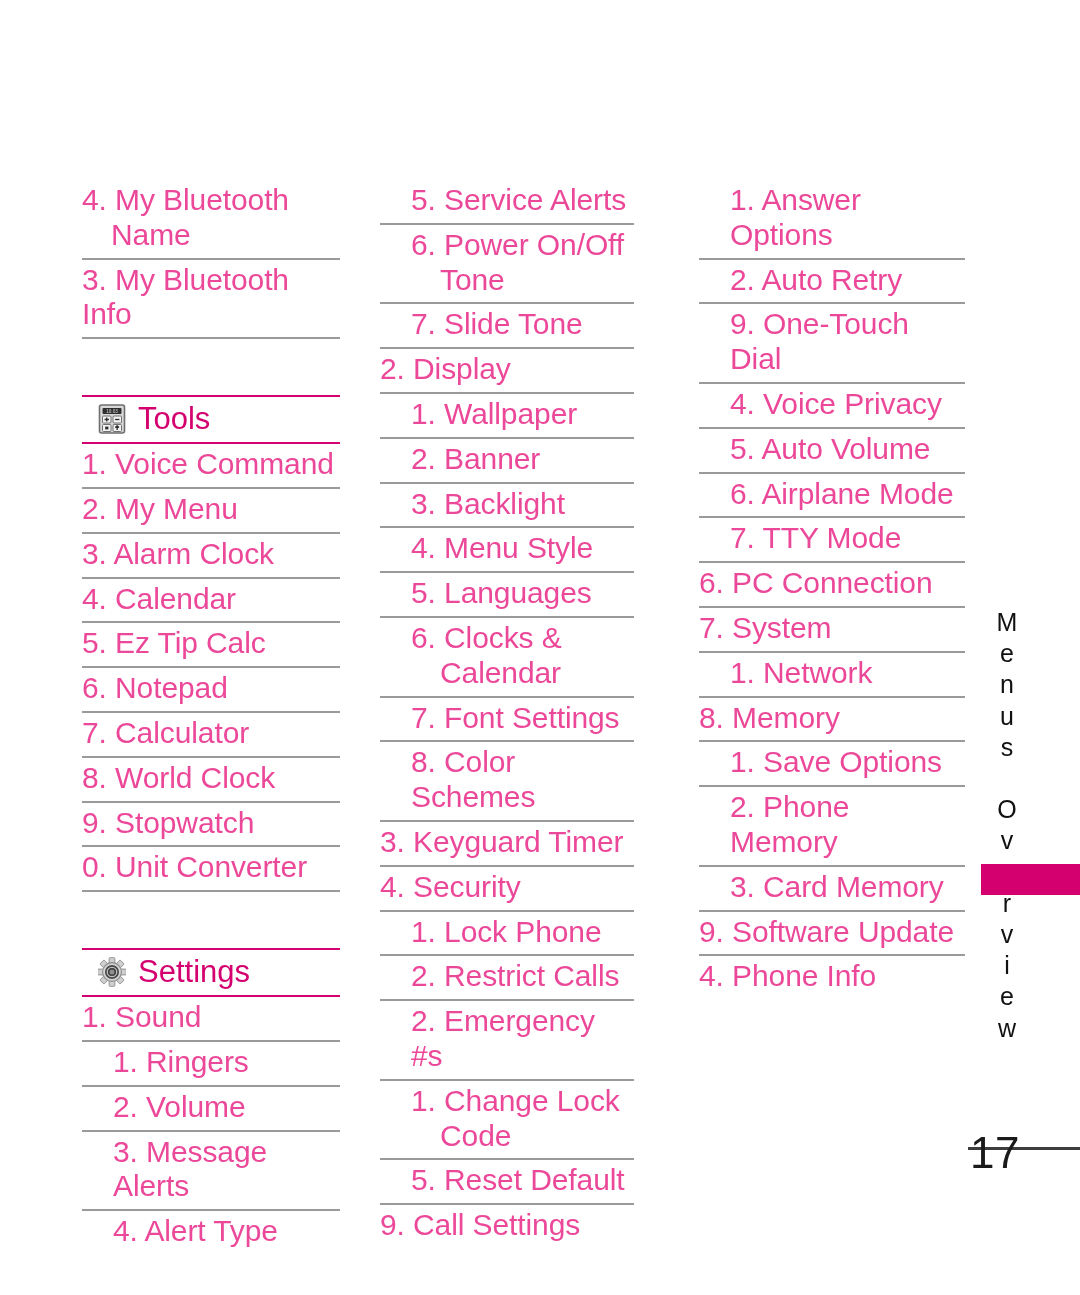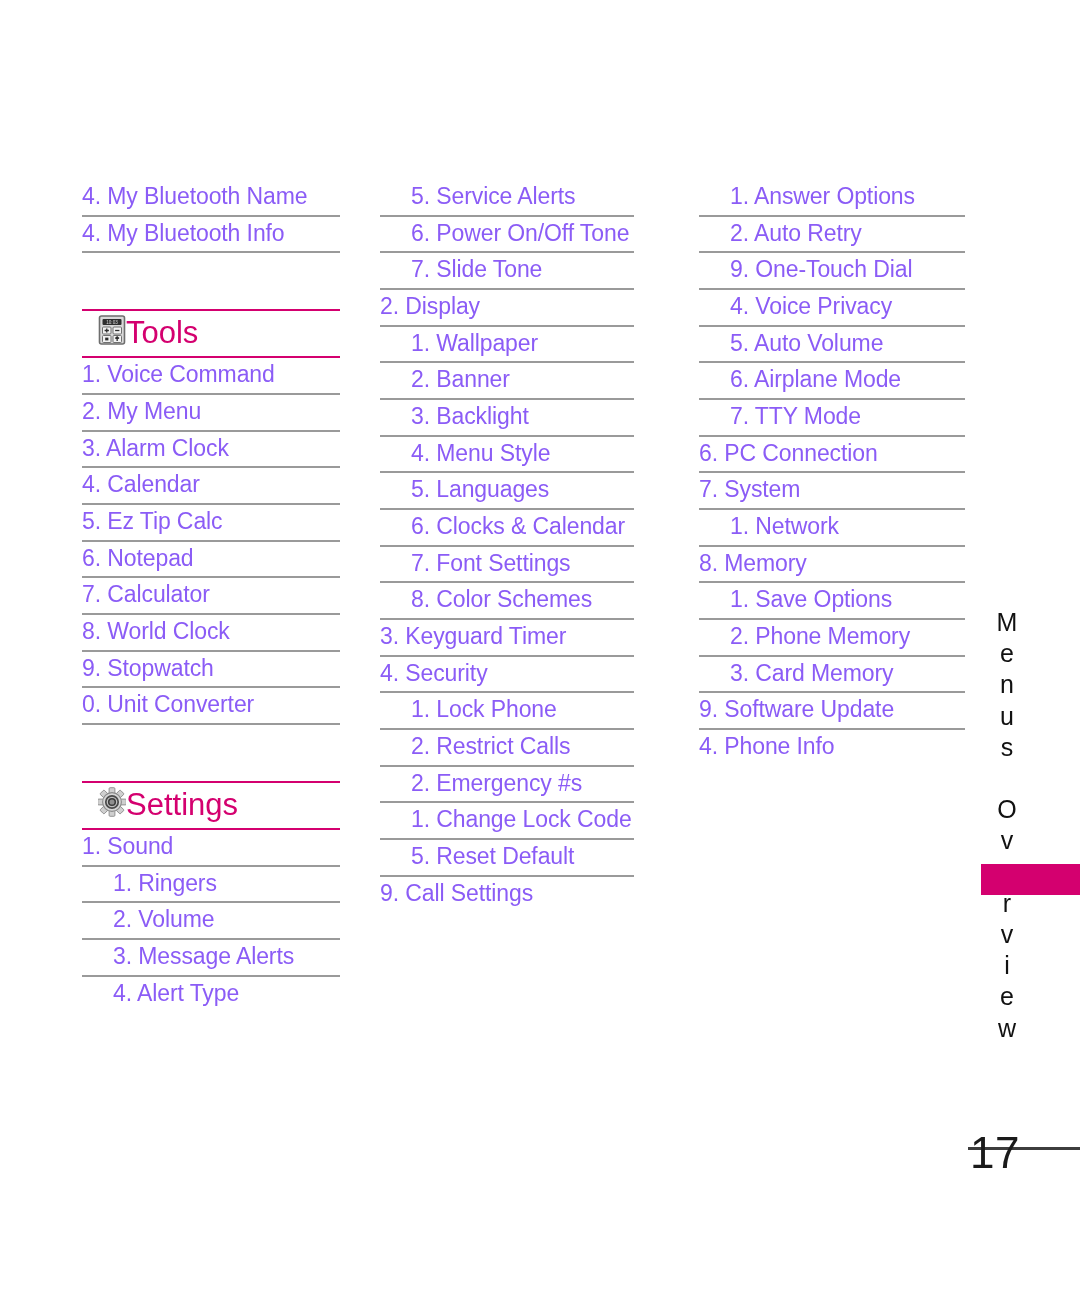--- a/index.html
+++ b/index.html
@@ -19,22 +19,22 @@
   }
   .col { position:absolute; top:0; }
   .col-0 { left:82px;  width:258px; }
   .col-1 { left:380px; width:254px; }
   .col-2 { left:699px; width:266px; }
 
   
   .entry {
     position:relative;
     padding:3px 0 5px 0;
-    color:#8b5cf6;
-    font-size:23px;
+    color:#ec4899;
+    font-size:30px;
     line-height:1.16;
     font-weight:400;
     letter-spacing:-0.1px;
   }
   .entry.sep { border-bottom:2px solid #9a9a9a; }
   .entry.lvl1 { padding-left:0px; }
   .entry.lvl2 { padding-left:31px; }
   .entry.hang  { text-indent:0; }
   .entry.hang .body {
     display:block;
@@ -46,21 +46,22 @@
   
   .gap { height:56px; }
 
   
   .section-head {
     position:relative;
     border-top:2.5px solid #d4006f;
     border-bottom:2.5px solid #d4006f;
     padding:4px 0 5px 16px;
     display:flex;
-    align-items:flex-start;
+    align-items:center;
+    gap:12px;
   }
   .section-head .title {
     color:#d4006f;
     font-size:31px;
     font-weight:400;
     letter-spacing:0px;
   }
 
   
   .ico { width:28px; height:30px; flex:0 0 28px; display:block; }
@@ -105,21 +106,21 @@
 <body>
 
 <div class="page">
 
   <div class="columns" id="columns-root">
       <div class="col col-0">
         <div class="entry lvl1 sep hang">
           <span class="body">4. My Bluetooth Name</span>
         </div>
         <div class="entry lvl1 sep">
-          <span class="body">4. My Bluetooth Info</span>
+          <span class="body">3. My Bluetooth Info</span>
         </div>
         <div class="gap"></div>
         <div class="section-head">
           <span>
             <svg class="ico" viewBox="0 0 28 30" xmlns="http://www.w3.org/2000/svg">
               <rect x="1.5" y="1" width="25" height="28" rx="2" fill="#d9d9d9" stroke="#6e6e6e" stroke-width="1.6"></rect>
               <rect x="4.5" y="4" width="19" height="6" rx="1" fill="#2f2f2f"></rect>
               <text x="14" y="9" font-size="4.6" fill="#d8d8d8" text-anchor="middle" font-family="Liberation Sans, sans-serif">10:03</text>
               <rect x="4.5" y="12" width="8.5" height="7" rx="1" fill="#f2f2f2" stroke="#707070" stroke-width="1"></rect>
               <rect x="15" y="12" width="8.5" height="7" rx="1" fill="#f2f2f2" stroke="#707070" stroke-width="1"></rect>

